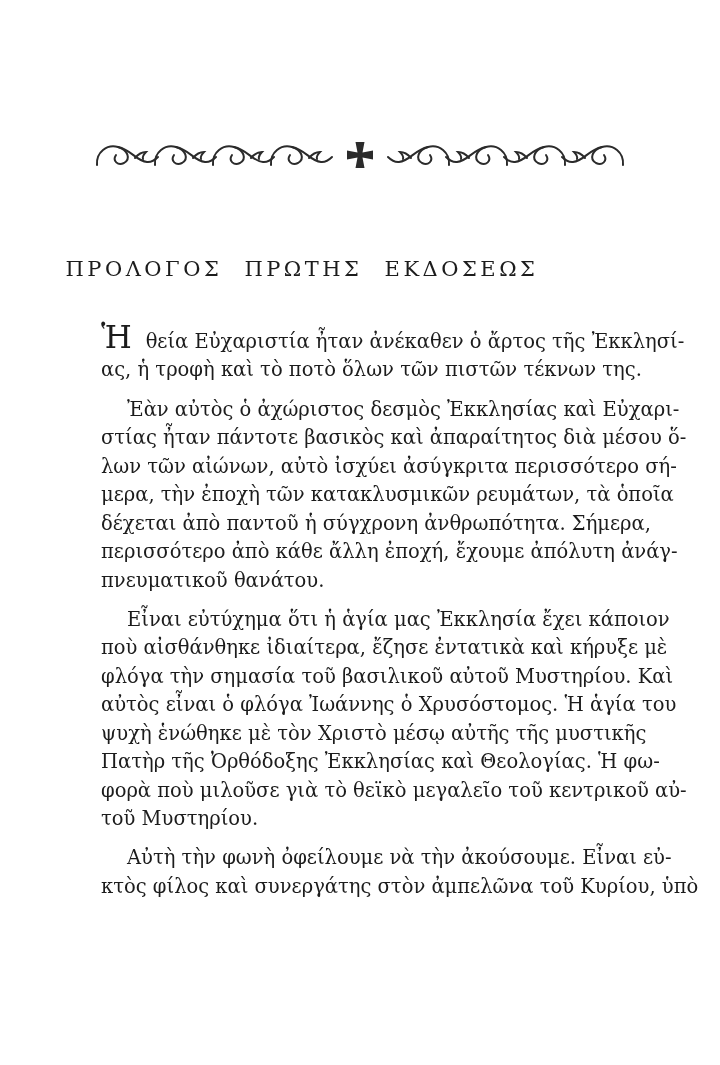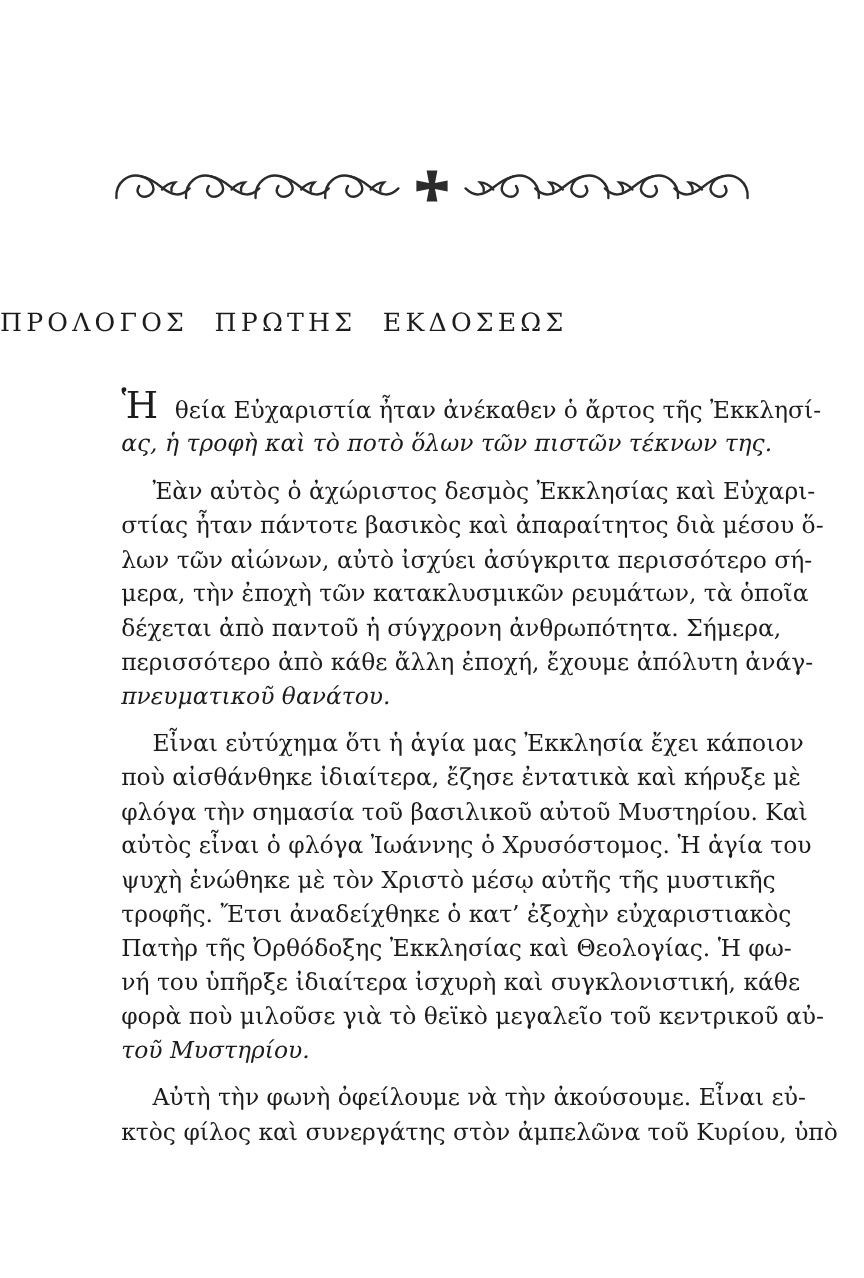--- a/index.html
+++ b/index.html
@@ -21,21 +21,21 @@
     top: 138px;
     left: 95px;
     width: 530px;
     height: 36px;
   }
   .page-title {
     position: absolute;
     top: 254px;
     left: 0;
     width: 604px;
-    text-align: left;
+    text-align: center;
     font-size: 21px;
     letter-spacing: 3.5px;
     word-spacing: 12px;
     line-height: 30px;
     white-space: nowrap;
   }
   .body-text {
     position: absolute;
     top: 317px;
     left: 90px;
@@ -47,21 +47,20 @@
   .line {
     white-space: nowrap;
     text-align: justify;
     text-align-last: justify;
     height: 28.45px;
     overflow: visible;
   }
   .line.last-line {
     text-align: right;
     text-align-last: left;
-    font-style: italic;
   }
   .line.indented { text-indent: 26px; }
   .initial {
     font-size: 31px;
     line-height: 0;
     letter-spacing: 2px;
   }
   .italic { font-style: italic; }
 </style>
 </head>
@@ -115,23 +114,21 @@
         <div class="line"><span>δέχεται ἀπὸ παντοῦ ἡ σύγχρονη ἀνθρωπότητα. Σήμερα,</span></div>
         <div class="line"><span>περισσότερο ἀπὸ κάθε ἄλλη ἐποχή, ἔχουμε ἀπόλυτη ἀνάγ-</span></div>
         <div class="line last-line"><span>πνευματικοῦ θανάτου.</span></div>
       </div>
       <div class="paragraph">
         <div class="line indented"><span>Εἶναι εὐτύχημα ὅτι ἡ ἁγία μας Ἐκκλησία ἔχει κάποιον</span></div>
         <div class="line"><span>ποὺ αἰσθάνθηκε ἰδιαίτερα, ἔζησε ἐντατικὰ καὶ κήρυξε μὲ</span></div>
         <div class="line"><span>φλόγα τὴν σημασία τοῦ βασιλικοῦ αὐτοῦ Μυστηρίου. Καὶ</span></div>
         <div class="line"><span>αὐτὸς εἶναι ὁ φλόγα Ἰωάννης ὁ Χρυσόστομος. Ἡ ἁγία του</span></div>
         <div class="line"><span>ψυχὴ ἑνώθηκε μὲ τὸν Χριστὸ μέσῳ αὐτῆς τῆς μυστικῆς</span></div>
-        <div class="line"><span>τροφῆς. Ἔτσι ἀναδείχθηκε ὁ κατ’ ἐξοχὴν εὐχαριστιακὸς</span></div>
         <div class="line"><span>Πατὴρ τῆς Ὀρθόδοξης Ἐκκλησίας καὶ Θεολογίας. Ἡ φω-</span></div>
-        <div class="line"><span>νή του ὑπῆρξε ἰδιαίτερα ἰσχυρὴ καὶ συγκλονιστική, κάθε</span></div>
         <div class="line"><span>φορὰ ποὺ μιλοῦσε γιὰ τὸ θεϊκὸ μεγαλεῖο τοῦ κεντρικοῦ αὐ-</span></div>
         <div class="line last-line"><span>τοῦ Μυστηρίου.</span></div>
       </div>
       <div class="paragraph">
         <div class="line indented"><span>Αὐτὴ τὴν φωνὴ ὀφείλουμε νὰ τὴν ἀκούσουμε. Εἶναι εὐ-</span></div>
         <div class="line"><span>κτὸς φίλος καὶ συνεργάτης στὸν ἀμπελῶνα τοῦ Κυρίου, ὑπὸ</span></div>
       </div>
     </div>
 
 </div>

